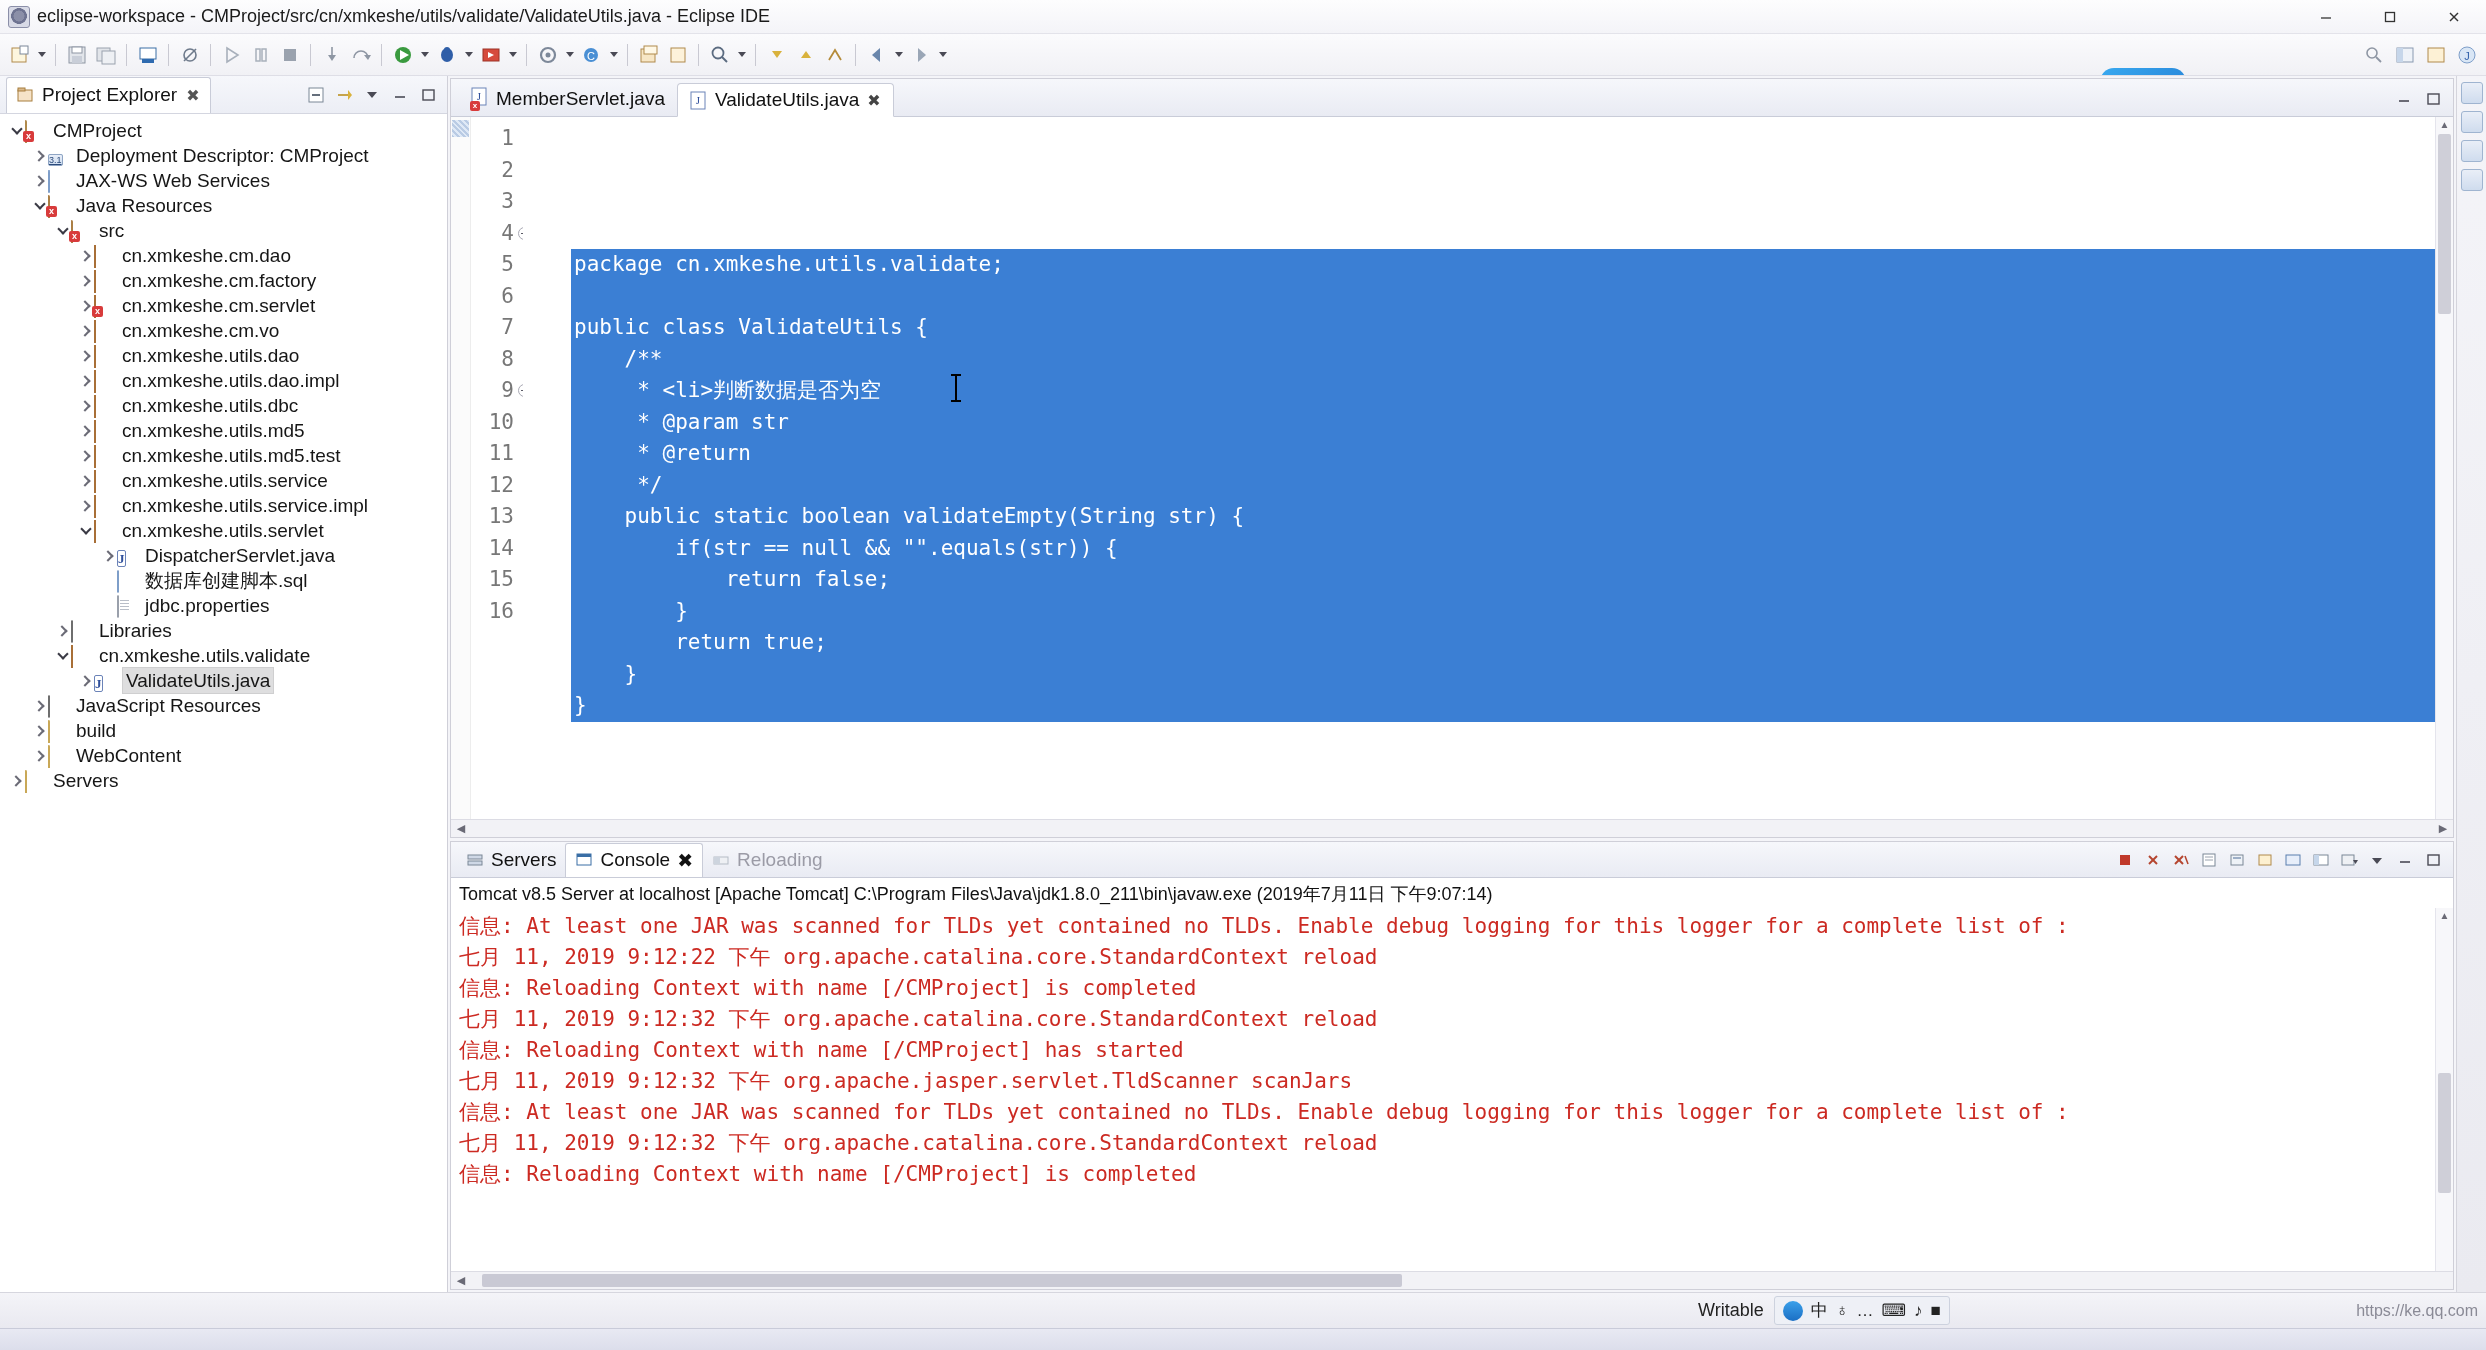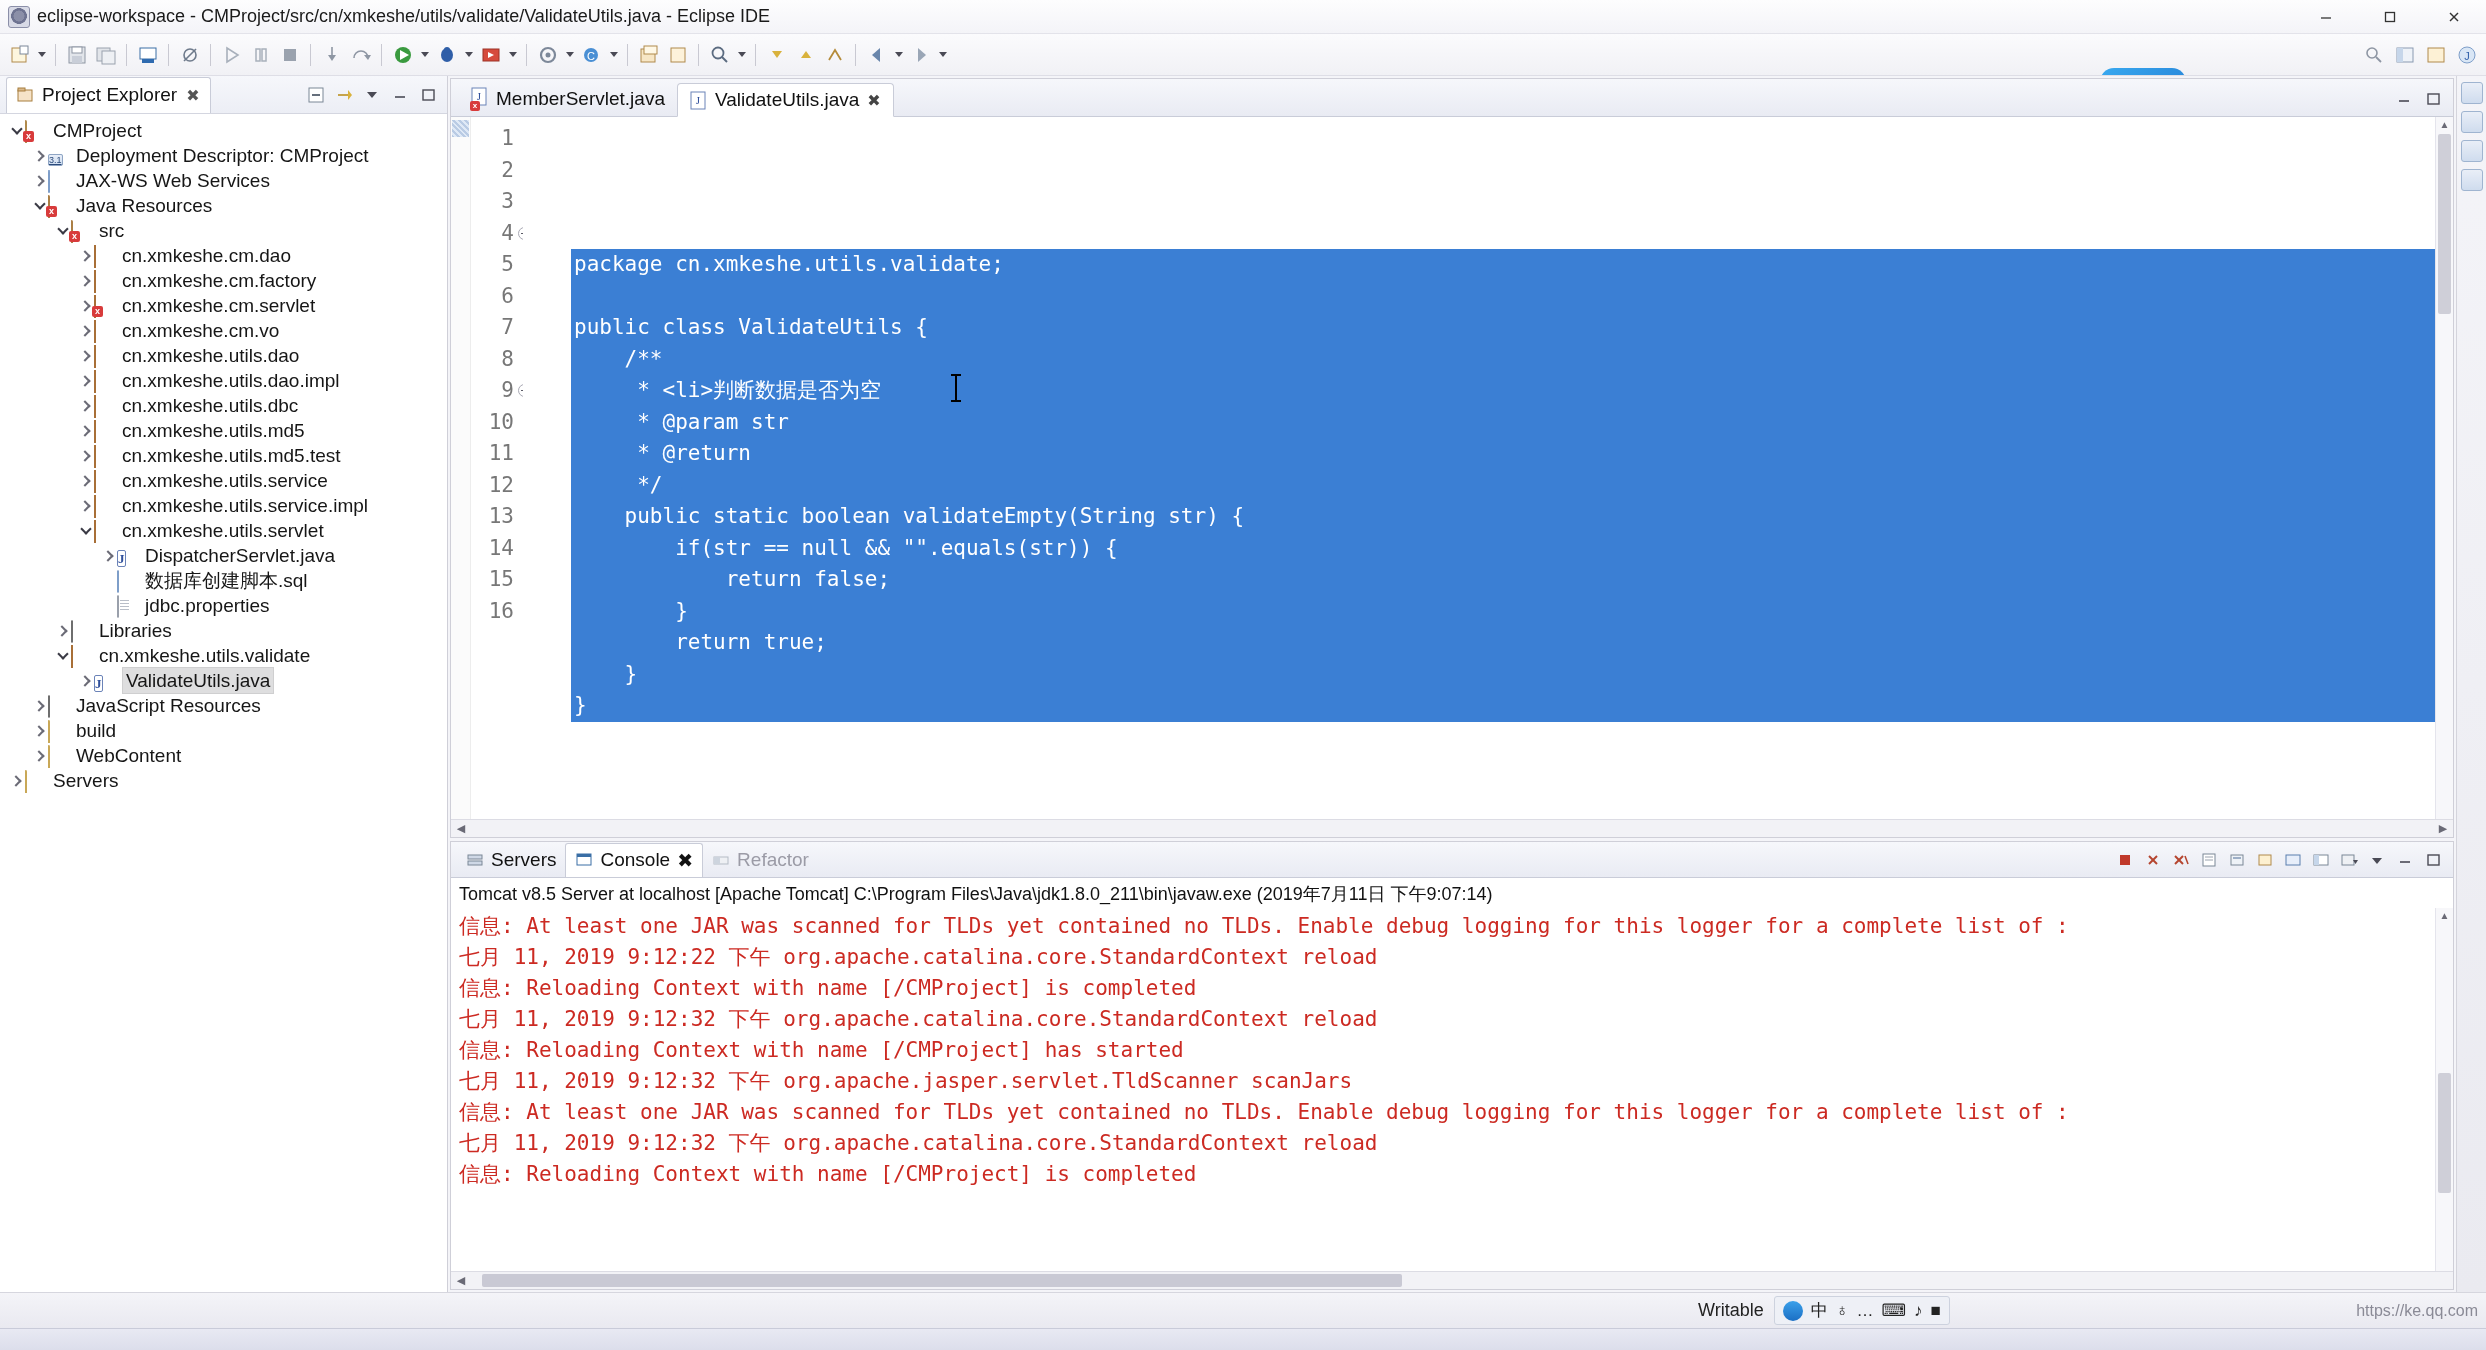--- a/index.html
+++ b/index.html
@@ -707,21 +707,21 @@
                 <rect x="2" y="3" width="14" height="3" fill="#3a6ea5"></rect>
               </svg>
             <span>Console</span>
             <span class="x">✖</span>
           </div>
           <div class="cs-tab dim">
             <svg width="18" height="18">
                 <rect x="2" y="6" width="14" height="7" fill="#eef0f4" stroke="#b5bcc6"></rect>
                 <rect x="2" y="6" width="6" height="7" fill="#cdd4de"></rect>
               </svg>
-            <span>Refactor</span>
+            <span>Reloading</span>
           </div>
           <div class="cs-tools">
             <div class="vtool">
               <svg width="18" height="18">
                   <rect x="4" y="4" width="10" height="10" fill="#c0392b"></rect>
                 </svg>
               </div>
             <div class="vtool">
               <svg width="18" height="18">
                   <line x1="5" y1="5" x2="13" y2="13" stroke="#b5452f" stroke-width="2"></line>

